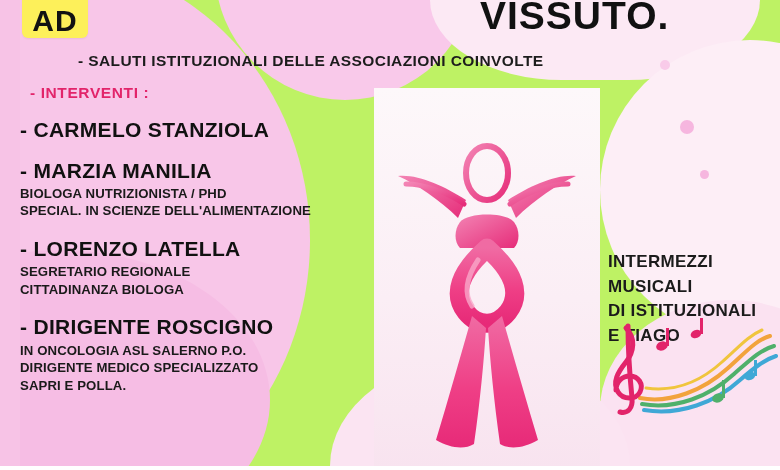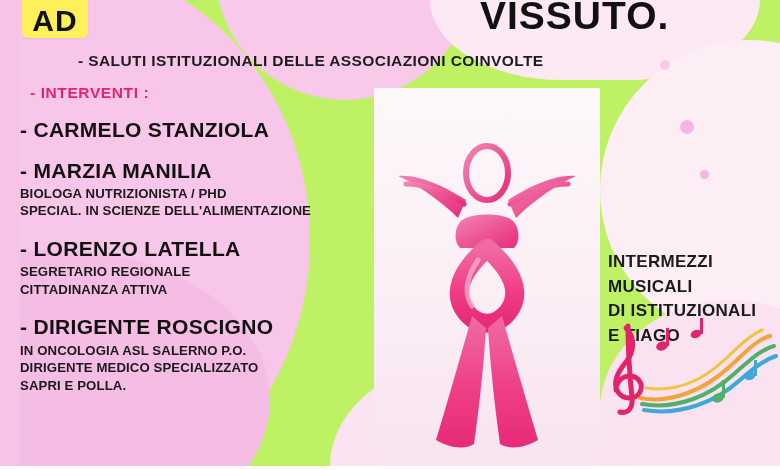--- a/index.html
+++ b/index.html
@@ -273,21 +273,21 @@
       <div class="speaker-role">
         <div>BIOLOGA NUTRIZIONISTA / PHD</div>
         <div>SPECIAL. IN SCIENZE DELL'ALIMENTAZIONE</div>
       </div>
     </div>
 
     <div class="speaker">
       <div class="speaker-name">- LORENZO LATELLA</div>
       <div class="speaker-role">
         <div>SEGRETARIO REGIONALE</div>
-        <div>CITTADINANZA ATTIVA</div>
+        <div>CITTADINANZA BIOLOGA</div>
       </div>
     </div>
 
     <div class="speaker">
       <div class="speaker-name">- DIRIGENTE ROSCIGNO</div>
       <div class="speaker-role">
         <div>IN ONCOLOGIA ASL SALERNO P.O.</div>
         <div>DIRIGENTE MEDICO SPECIALIZZATO</div>
         <div>SAPRI E POLLA.</div>
       </div>

